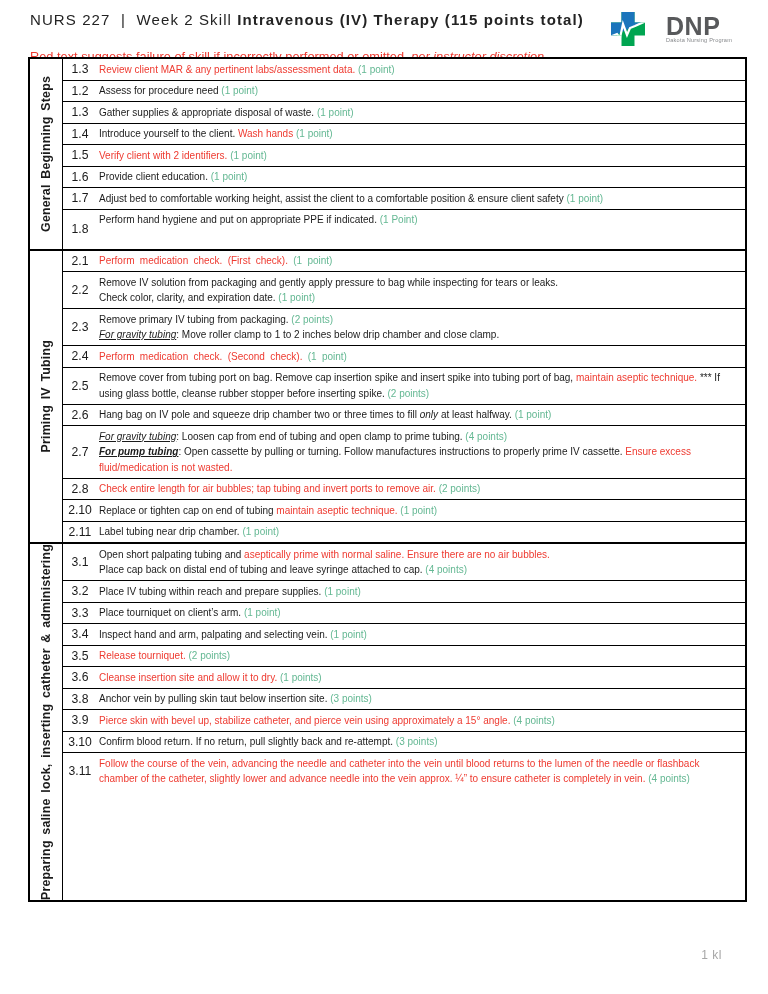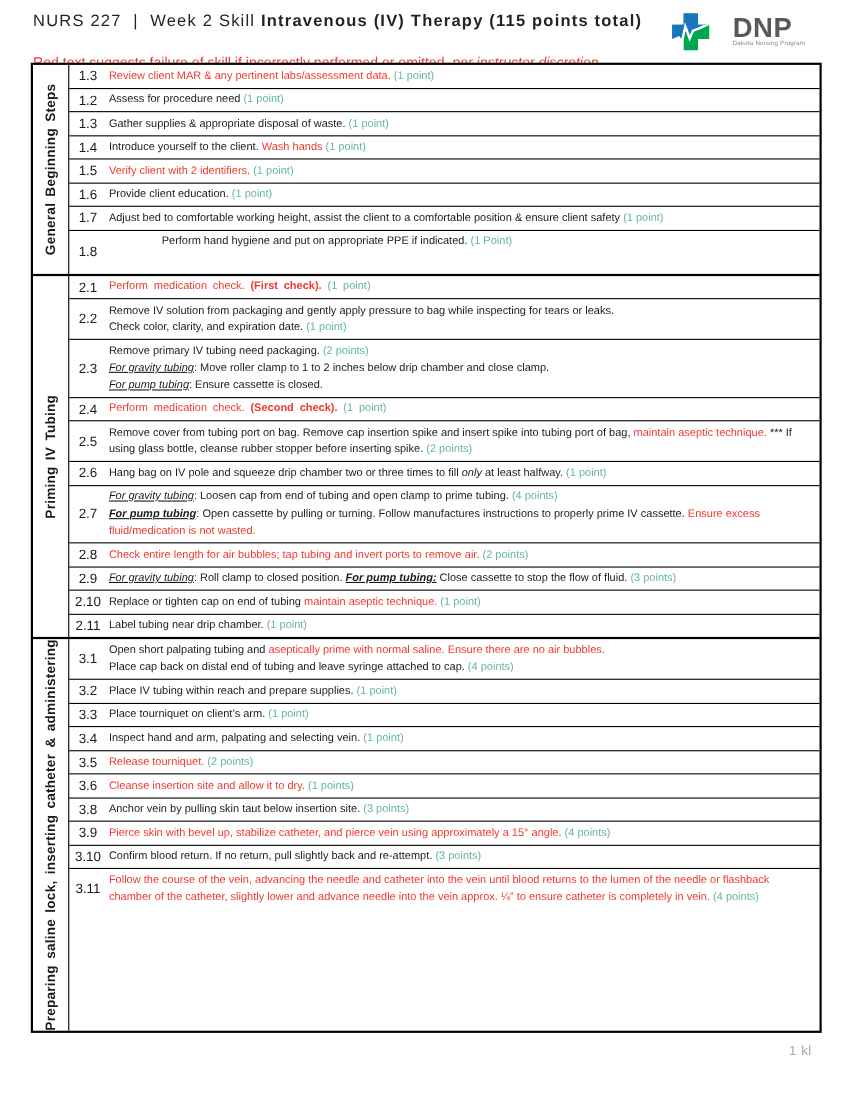--- a/index.html
+++ b/index.html
@@ -42,27 +42,27 @@
   .row{display:flex;}
   .row + .row{border-top:1px solid var(--border);}
   .num-cell{width:34px;flex-shrink:0;display:flex;align-items:center;justify-content:center;
     font-size:12.2px;color:var(--ink);}
   .content-cell{flex:1;min-width:0;padding:2.5px 6px 2.5px 2px;font-size:10px;line-height:15.5px;}
   .row.spread .content-cell{word-spacing:2.5px;}
 
   .seg-k{color:var(--ink);}
   .seg-r{color:var(--red);}
   .seg-g{color:var(--green);}
-  .seg-rb{color:var(--red);font-weight:700;text-align:right;}
+  .seg-rb{color:var(--red);font-weight:400;text-align:right;}
   .seg-i{font-style:italic;}
   .seg-iu{font-style:italic;text-decoration:underline;}
   .seg-biu{font-style:italic;font-weight:700;text-decoration:underline;}
 
   
-  .footer{position:absolute;top:948px;right:30px;font-size:12px;color:var(--footer-gray);letter-spacing:0.5px;}
+  .footer{position:absolute;top:948px;right:46px;font-size:12px;color:var(--footer-gray);letter-spacing:0.5px;}
 </style>
 </head>
 <body>
 
 <div class="page">
 
   <div class="hdr">
     <div class="title-row">
       <h1><span class="t-reg">NURS 227  |  Week 2 Skill </span><span class="t-bold">Intravenous (IV) Therapy (115 points total)</span></h1>
 
@@ -132,21 +132,21 @@
             <div class="content-cell">
               <div class="line"><span class="seg-k">Provide client education. </span><span class="seg-g">(1 point)</span></div>
             </div>
           </div>
           <div class="row">
             <div class="num-cell">1.7</div>
             <div class="content-cell">
               <div class="line"><span class="seg-k">Adjust bed to comfortable working height, assist the client to a comfortable position &amp; ensure client safety </span><span class="seg-g">(1 point)</span></div>
             </div>
           </div>
-          <div class="row" style="min-height: 40px; gap: 48px;">
+          <div class="row" style="min-height: 40px;">
             <div class="num-cell">1.8</div>
             <div class="content-cell">
               <div class="line"><span class="seg-k">Perform hand hygiene and put on appropriate PPE if indicated. </span><span class="seg-g">(1 Point)</span></div>
             </div>
           </div>
         </div>
       </div>
       <div class="section">
         <div class="section-label">
           <span>Priming IV Tubing</span>
@@ -161,23 +161,22 @@
           <div class="row">
             <div class="num-cell">2.2</div>
             <div class="content-cell">
               <div class="line"><span class="seg-k">Remove IV solution from packaging and gently apply pressure to bag while inspecting for tears or leaks.</span></div>
               <div class="line"><span class="seg-k">Check color, clarity, and expiration date. </span><span class="seg-g">(1 point)</span></div>
             </div>
           </div>
           <div class="row">
             <div class="num-cell">2.3</div>
             <div class="content-cell">
-              <div class="line"><span class="seg-k">Remove primary IV tubing need packaging. </span><span class="seg-g">(2 points)</span></div>
+              <div class="line"><span class="seg-k">Remove primary IV tubing from packaging. </span><span class="seg-g">(2 points)</span></div>
               <div class="line"><span class="seg-iu">For gravity tubing</span><span class="seg-k">:  Move roller clamp to 1 to 2 inches below drip chamber and close clamp.</span></div>
-              <div class="line"><span class="seg-iu">For pump tubing</span><span class="seg-k">:  Ensure cassette is closed.</span></div>
             </div>
           </div>
           <div class="row spread">
             <div class="num-cell">2.4</div>
             <div class="content-cell">
               <div class="line"><span class="seg-r">Perform medication check. </span><span class="seg-rb">(Second check). </span><span class="seg-g">(1 point)</span></div>
             </div>
           </div>
           <div class="row">
             <div class="num-cell">2.5</div>
@@ -195,26 +194,20 @@
             <div class="num-cell">2.7</div>
             <div class="content-cell">
               <div class="line"><span class="seg-iu">For gravity tubing</span><span class="seg-k">:  Loosen cap from end of tubing and open clamp to prime tubing.  </span><span class="seg-g">(4 points)</span></div>
               <div class="line"><span class="seg-biu">For pump tubing</span><span class="seg-k">:  Open cassette by pulling or turning.  Follow manufactures instructions to properly prime IV cassette. </span><span class="seg-r">Ensure excess fluid/medication is not wasted.</span></div>
             </div>
           </div>
           <div class="row">
             <div class="num-cell">2.8</div>
             <div class="content-cell">
               <div class="line"><span class="seg-r">Check entire length for air bubbles; tap tubing and invert ports to remove air. </span><span class="seg-g">(2 points)</span></div>
-            </div>
-          </div>
-          <div class="row">
-            <div class="num-cell">2.9</div>
-            <div class="content-cell">
-              <div class="line"><span class="seg-iu">For gravity tubing</span><span class="seg-k">:  Roll clamp to closed position.  </span><span class="seg-biu">For pump tubing:</span><span class="seg-k"> Close cassette to stop the flow of fluid. </span><span class="seg-g">(3 points)</span></div>
             </div>
           </div>
           <div class="row">
             <div class="num-cell">2.10</div>
             <div class="content-cell">
               <div class="line"><span class="seg-k">Replace or tighten cap on end of tubing </span><span class="seg-r">maintain aseptic technique. </span><span class="seg-g">(1 point)</span></div>
             </div>
           </div>
           <div class="row">
             <div class="num-cell">2.11</div>

